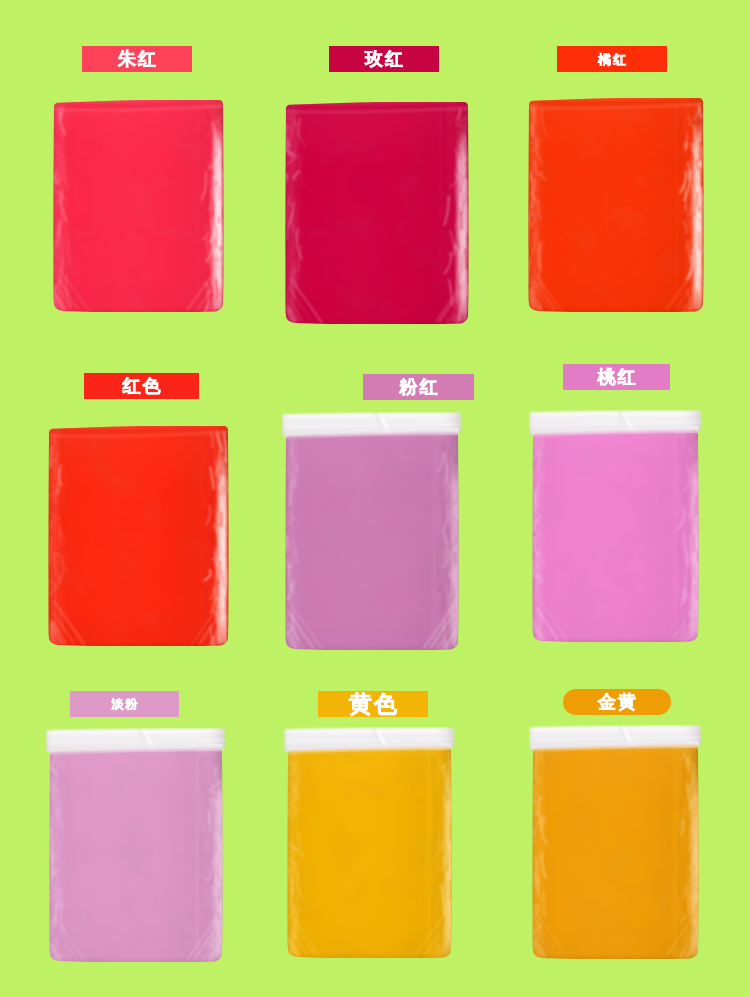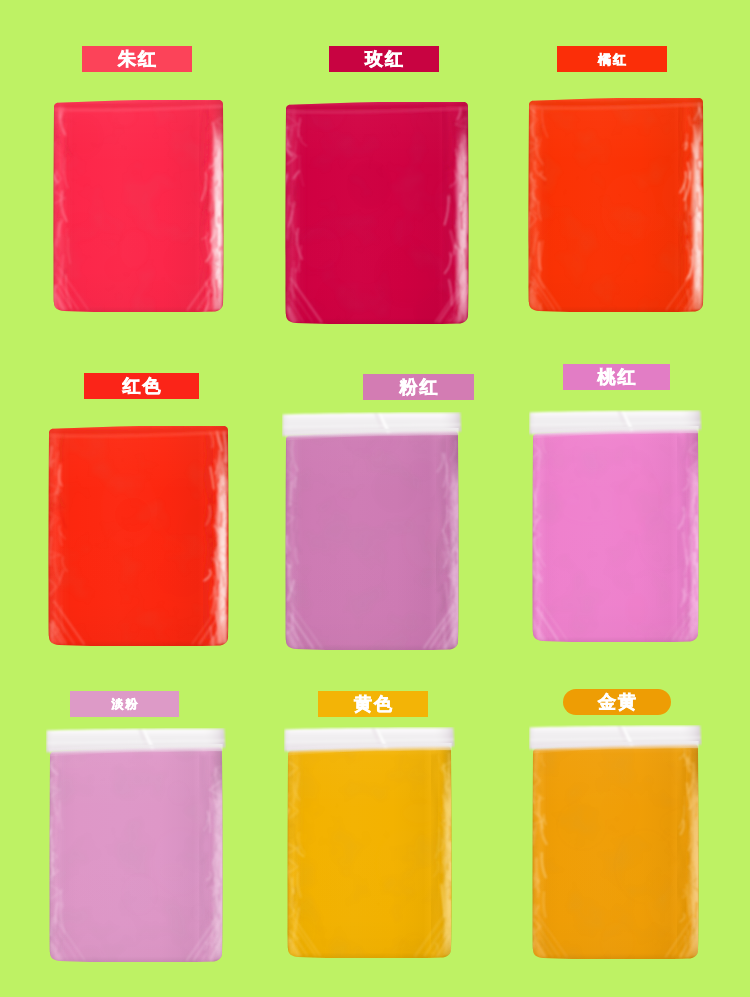--- a/index.html
+++ b/index.html
@@ -2179,21 +2179,21 @@
           </defs>
           <path d="M 3.2 20.4 C 47.9 17.4 112.9 15.8 167.6 16.0 L 167.6 23.2 C 112.9 23.6 47.9 25.2 3.2 26.6 Z" fill="url(#b7sf)"></path>
           <defs>
             <linearGradient id="b7sg" x1="0" y1="0" x2="0" y2="1">
               <stop offset="0" stop-color="#ffffff" stop-opacity="0.55"></stop>
               <stop offset="1" stop-color="#ffffff" stop-opacity="0"></stop>
             </linearGradient>
           </defs>
         </svg>
       </div>
-    <div class="chip" style="left: 318px; top: 691px; width: 110px; height: 26px; background: rgb(243, 180, 6); color: rgb(255, 255, 255); font-size: 18px;">
+    <div class="chip" style="left: 318px; top: 691px; width: 110px; height: 26px; background: rgb(243, 180, 6); color: rgb(255, 255, 255); font-size: 23px;">
       <span>黄色</span>
     </div>
   </div>
   <div class="cell">
     <div class="bagwrap" style="left: 529px; top: 725px; width: 173px; height: 234px;">
         <svg viewBox="0 0 173 234" xmlns="http://www.w3.org/2000/svg" preserveAspectRatio="none">
           <defs>
             <linearGradient id="b8h" x1="0" y1="0" x2="1" y2="0">
               <stop offset="0" stop-color="#ca8505"></stop>
               <stop offset="0.012" stop-color="#e59706"></stop>

